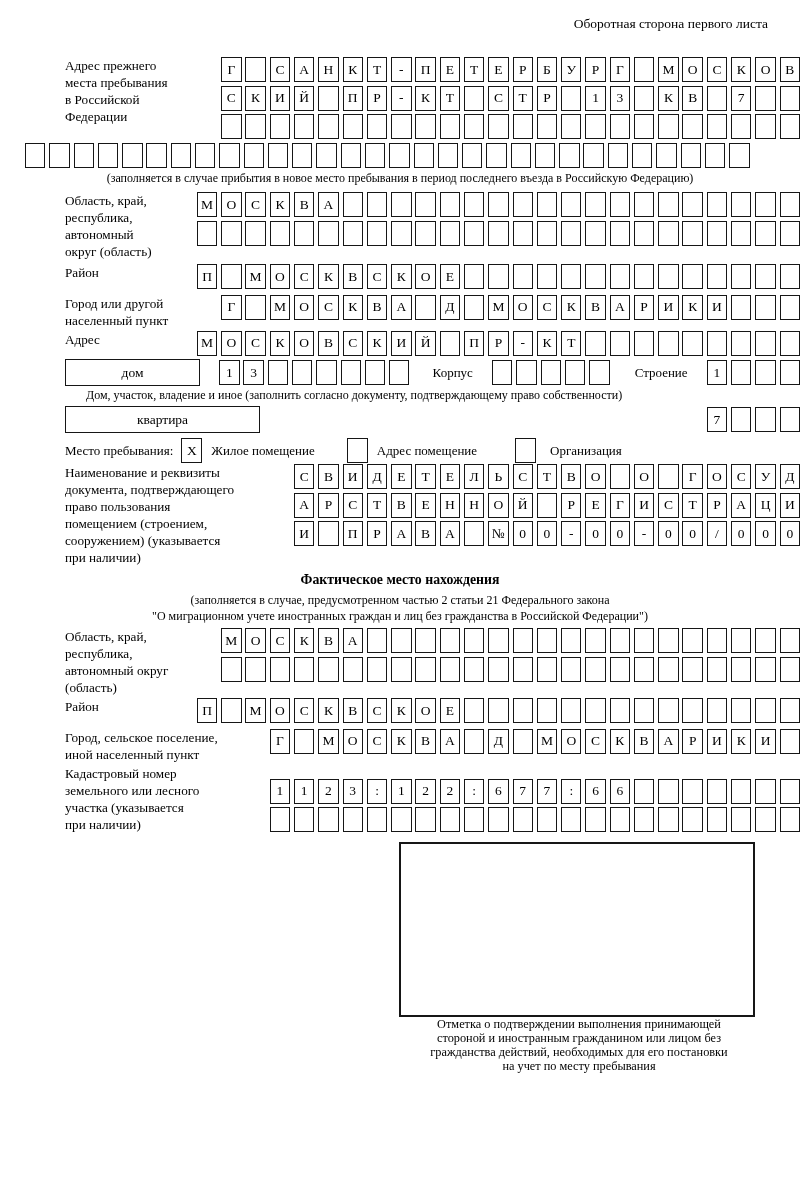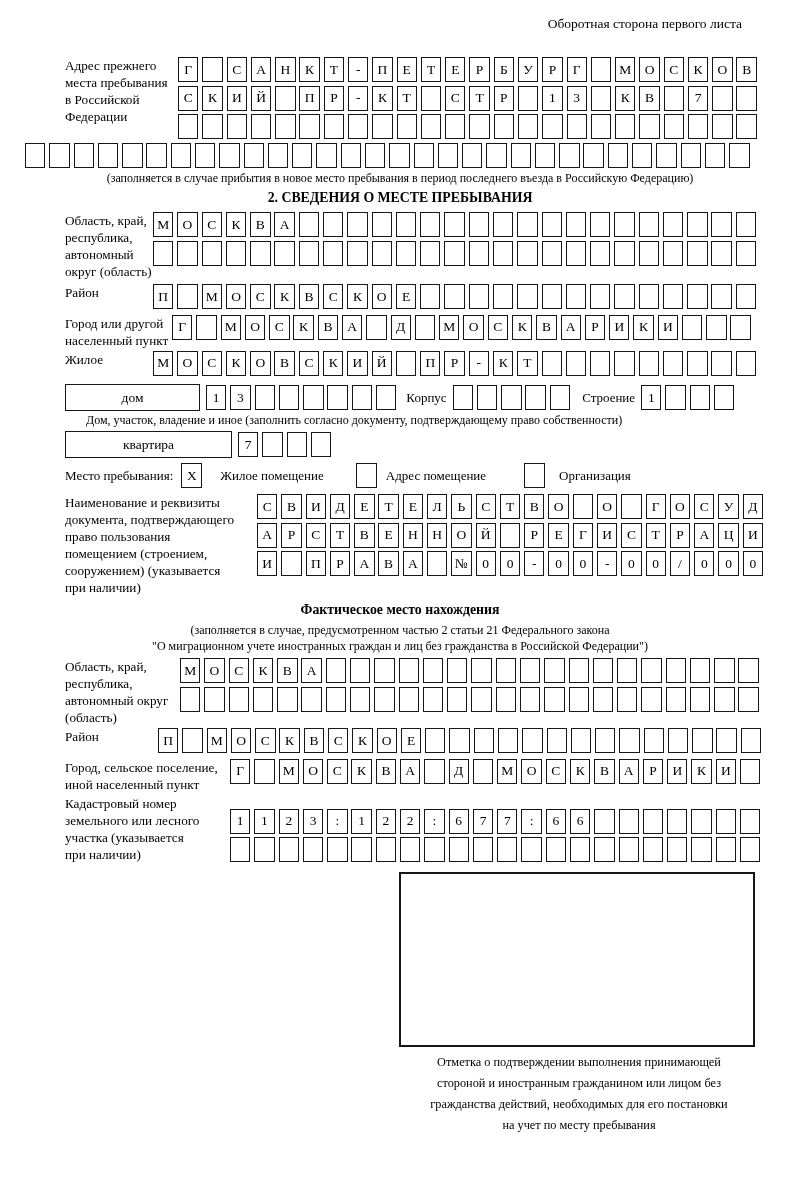--- a/index.html
+++ b/index.html
@@ -1,22 +1,22 @@
 <!DOCTYPE html>
 <html><head>
 <meta charset="utf-8">
 <style>
   html,body{margin:0;padding:0;background:#ffffff;}
   .page{
     width:800px;height:1180px;background:#fff;color:#000;
     font-family:"Liberation Serif","DejaVu Serif",serif;
     position:relative;box-sizing:border-box;padding-top:16px;overflow:hidden;
   }
-  .hdr{font-size:13.5px;text-align:right;padding-right:58px;height:17px;}
-  .frow{display:flex;align-items:flex-start;margin-left:65px;}
+  .hdr{font-size:13.5px;text-align:right;padding-right:32px;height:17px;}
+  .frow{display:flex;align-items:flex-start;margin-left:65px;justify-content:space-between;}
   .lbl{font-size:13.2px;line-height:17px;white-space:pre;flex:none;}
   .rowscol{display:flex;flex-direction:column;}
   .boxrow{display:flex;gap:3.9px;margin-bottom:3.5px;}
   .cbox{
     width:20.4px;height:25px;flex:none;box-sizing:border-box;
     border:1.6px solid #161616;display:flex;align-items:center;justify-content:center;
     font-size:13.5px;line-height:1;
   }
   .caption{font-size:12px;line-height:15px;}
   .center{text-align:center;}
@@ -27,23 +27,23 @@
     box-sizing:border-box;border:1.8px solid #161616;height:27px;flex:none;
     display:flex;align-items:center;justify-content:center;font-size:13.5px;
   }
   .inline-lbl{font-size:13px;line-height:27px;flex:none;}
   .ckbox{
     width:21px;height:25px;flex:none;box-sizing:border-box;border:1.7px solid #161616;
     display:flex;align-items:center;justify-content:center;font-size:13.5px;
   }
   .stayrow{display:flex;align-items:center;margin-left:65px;text-align:center;}
   .stamp-rect{margin-left:399px;width:356px;height:175px;border:2px solid #161616;box-sizing:border-box;}
-  .stamp-caption{margin-left:383px;width:392px;text-align:center;font-size:12.3px;line-height:21px;white-space:pre-line;}
+  .stamp-caption{margin-left:383px;width:392px;text-align:center;font-size:12.3px;line-height:14px;white-space:pre-line;}
   
-  .mt2{margin-top:2px}.mt3{margin-top:3px}.mt4{margin-top:4px}.mt5{margin-top:5px}
+  .mt2{margin-top:2px}.mt3{margin-top:3px}.mt4{margin-top:4px}.mt5{}
   .mt6{margin-top:6px}.mt24{margin-top:24px}
   .w88{width:88px}.w93{width:93px}.w107{width:107px}.w113{width:113px}
   .w115{width:115px}.w165{width:165px}.w192{width:192px}
 </style>
 </head>
 <body>
 
 <div class="page">
 
   <div class="hdr">Оборотная сторона первого листа</div>
@@ -161,21 +161,20 @@
       <span class="cbox"></span>
       <span class="cbox"></span>
       <span class="cbox"></span>
       <span class="cbox"></span>
       <span class="cbox"></span>
       <span class="cbox"></span>
       <span class="cbox"></span>
     </div>
   <div class="caption wide-caption mt2">(заполняется в случае прибытия в новое место пребывания в период последнего въезда в Российскую Федерацию)</div>
 
-  <div class="sec-title mt4">2. СВЕДЕНИЯ О МЕСТЕ ПРЕБЫВАНИЯ</div>
 
   <div class="frow mt6">
     <div class="lbl w88">Область, край,
 республика,
 автономный
 округ (область)</div>
     <div class="rowscol">
       <div class="boxrow">
           <span class="cbox">М</span>
           <span class="cbox">О</span>
@@ -289,21 +288,21 @@
         <span class="cbox">И</span>
         <span class="cbox">К</span>
         <span class="cbox">И</span>
         <span class="cbox"></span>
         <span class="cbox"></span>
         <span class="cbox"></span>
       </div>
   </div>
 
   <div class="frow mt2">
-    <div class="lbl w88">Жилое</div>
+    <div class="lbl w88">Адрес</div>
     <div class="boxrow">
         <span class="cbox">М</span>
         <span class="cbox">О</span>
         <span class="cbox">С</span>
         <span class="cbox">К</span>
         <span class="cbox">О</span>
         <span class="cbox">В</span>
         <span class="cbox">С</span>
         <span class="cbox">К</span>
         <span class="cbox">И</span>
@@ -350,33 +349,33 @@
     <div class="boxrow" style="margin-bottom:0">
         <span class="cbox">1</span>
         <span class="cbox"></span>
         <span class="cbox"></span>
         <span class="cbox"></span>
       </div>
   </div>
   <div class="caption left-caption mt2">Дом, участок, владение и иное (заполнить согласно документу, подтверждающему право собственности)</div>
 
   <div class="frow mt3" style="align-items:center">
-    <div class="labelbox" style="width:167px;margin-right:6px">квартира</div>
+    <div class="labelbox" style="width:195px;margin-right:6px">квартира</div>
     <div class="boxrow" style="margin-bottom:0">
         <span class="cbox">7</span>
         <span class="cbox"></span>
         <span class="cbox"></span>
         <span class="cbox"></span>
       </div>
   </div>
 
   <div class="stayrow mt4">
     <span class="inline-lbl" style="margin-right:8px">Место пребывания:</span>
     <span class="ckbox">X</span>
-    <span class="inline-lbl" style="margin-left:18px">Жилое помещение</span>
+    <span class="inline-lbl" style="margin-left:9px">Жилое помещение</span>
     <span class="ckbox" style="margin-left:32px"></span>
     <span class="inline-lbl" style="margin-left:9px">Адрес помещение</span>
     <span class="ckbox" style="margin-left:38px"></span>
     <span class="inline-lbl" style="margin-left:14px">Организация</span>
   </div>
 
   <div class="frow mt5">
     <div class="lbl w192">Наименование и реквизиты
 документа, подтверждающего
 право пользования

